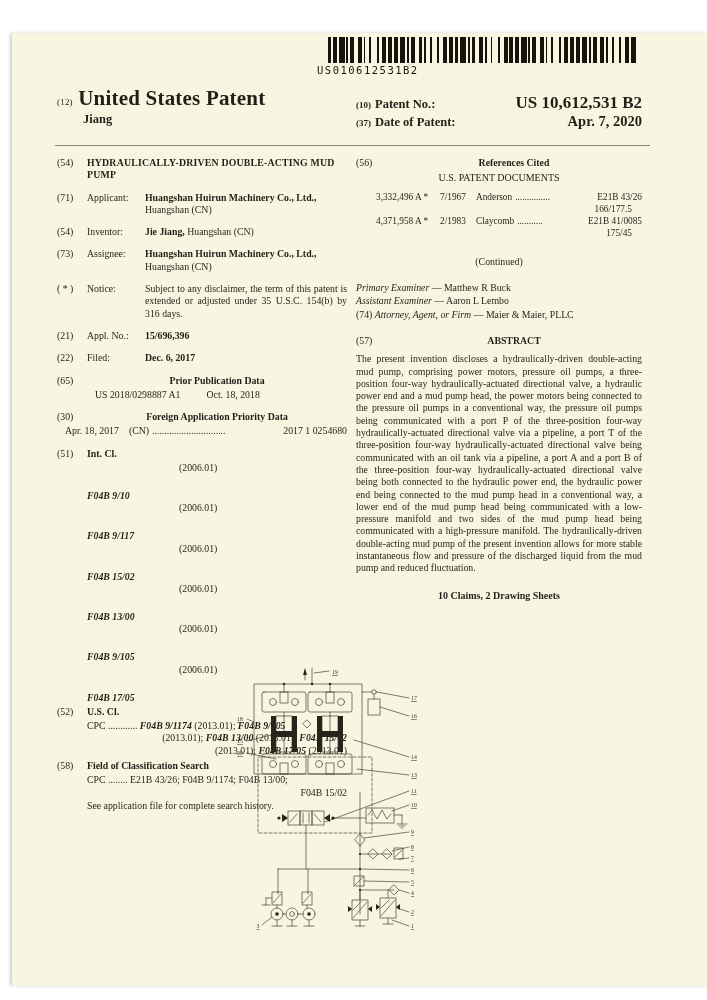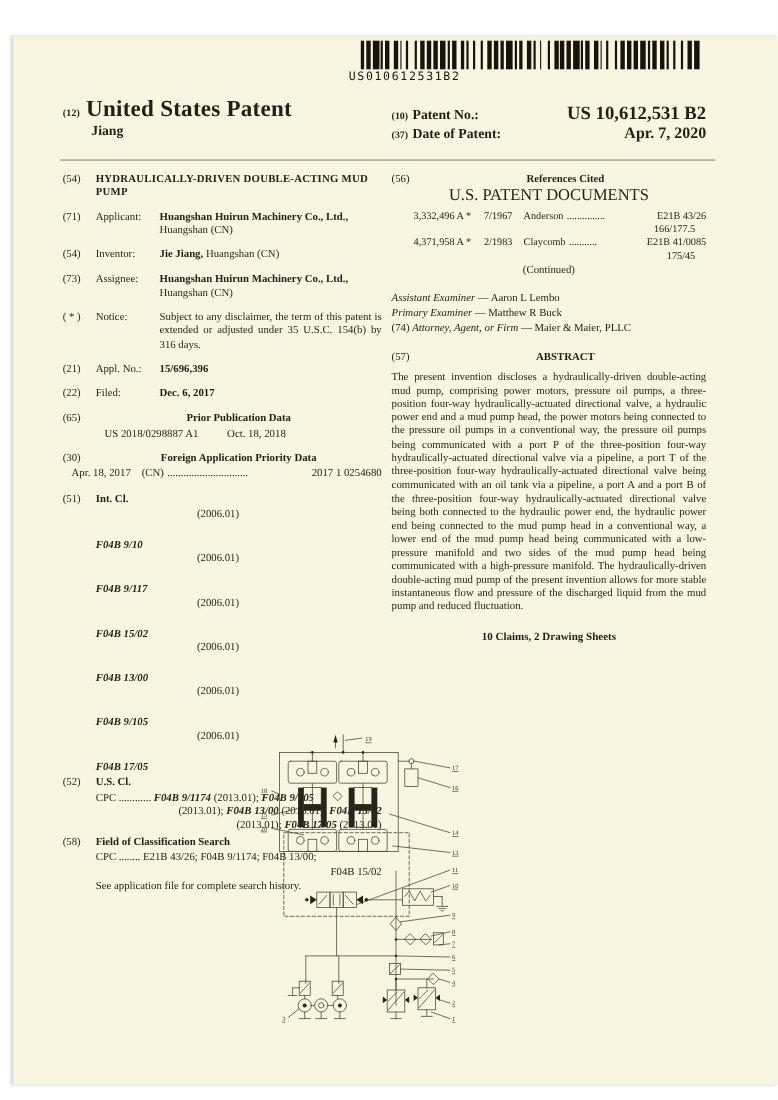--- a/index.html
+++ b/index.html
@@ -17,21 +17,21 @@
   .bcwrap{position:absolute;left:305px;top:4px;width:330px;}
   .bars{height:26px;display:flex;justify-content:center;align-items:stretch;}
   .bars div{height:26px;}
   .bars .bar{background:#17140e;}
   .bc-text{font-family:"DejaVu Sans Mono", monospace;font-size:10.5px;letter-spacing:1.5px;margin-top:1px;color:#17140e;}
 
   
   .hnum{font-size:9px;}
   .h-left{position:absolute;left:45px;top:53px;width:290px;}
   .h-title{font-size:21px;font-weight:bold;letter-spacing:.2px;}
-  .h-title .hnum{font-weight:bold;}
+  .h-title .hnum{font-weight:normal;}
   .h-author{font-size:12.5px;font-weight:bold;margin-left:26px;margin-top:1px;}
   .h-right{position:absolute;left:344px;top:60px;width:286px;}
   .h-row{display:flex;align-items:baseline;font-weight:bold;}
   .h-row .hnum{font-weight:bold;margin-right:4px;}
   .h-lbl{font-size:12.5px;}
   .h-fill{flex:1;}
   .h-val-big{font-size:17px;}
   .h-val-date{font-size:14.5px;}
   .hr{position:absolute;left:43px;top:112px;width:595px;border-top:1px solid #8b8574;}
 
@@ -49,28 +49,28 @@
   .publine{display:flex;margin:0 0 10px 38px;}
   .publine .pd{margin-left:26px;}
   .prline{display:flex;margin:0 0 10px 8px;}
   .prline .dots{overflow:hidden;white-space:nowrap;flex:1;margin:0 3px;}
   .iclrow{display:flex;margin-left:30px;}
   .iclrow .code{width:92px;}
   .cpcline{margin-left:30px;}
   .seeapp{margin-left:30px;margin-top:1px;}
 
   
-  .caps{font-size:15px;margin:3px 0 6px 0;}
+  .caps{font-size:10px;margin:3px 0 6px 0;}
   .refrow{display:flex;font-size:9.3px;margin-left:20px;white-space:nowrap;}
   .refrow .rp{width:64px;}
   .refrow .rd{width:36px;}
   .refrow .rn{margin-right:3px;}
   .refrow .rdots{flex:1;overflow:hidden;margin-right:3px;}
   .refsub{font-size:9.3px;text-align:right;margin-right:10px;}
-  .contd{margin:0 0 14px 0;}
+  .contd{margin:16px 0 14px 0;}
   .exline{margin-bottom:1px;}
   .exblock{margin-bottom:14px;}
   .abs{text-align:justify;margin:6px 0 0 0;}
   .claims{margin-top:15px;font-size:10px;}
 
   
   .fig{position:absolute;left:214px;top:629px;}
   .fig svg{overflow:visible;}
   .fig .ln{stroke:#4a4437;stroke-width:.7;fill:none;stroke-linecap:round;}
   .fig .fl{fill:#28231b;stroke:none;}
@@ -325,22 +325,22 @@
     <div class="refrow">
       <span class="rp">4,371,958 A *</span>
       <span class="rd">2/1983</span>
       <span class="rn">Claycomb</span>
       <span class="rdots">...........</span>
       <span class="rc">E21B 41/0085</span>
     </div>
     <div class="refsub">175/45</div>
     <div class="center contd">(Continued)</div>
     <div class="exblock">
+      <div class="exline"><span class="i">Primary Examiner</span><span> — Matthew R Buck</span></div>
       <div class="exline"><span class="i">Assistant Examiner</span><span> — Aaron L Lembo</span></div>
-      <div class="exline"><span class="i">Primary Examiner</span><span> — Matthew R Buck</span></div>
       <div class="exline"><span>(74) </span><span class="i">Attorney, Agent, or Firm</span><span> — Maier &amp; Maier, PLLC</span></div>
     </div>
     <div class="row tight">
       <span class="num">(57)</span>
       <div class="headc b">ABSTRACT</div>
     </div>
     <p class="abs">The present invention discloses a hydraulically-driven double-acting mud pump, comprising power motors, pressure oil pumps, a three-position four-way hydraulically-actuated directional valve, a hydraulic power end and a mud pump head, the power motors being connected to the pressure oil pumps in a conventional way, the pressure oil pumps being communicated with a port P of the three-position four-way hydraulically-actuated directional valve via a pipeline, a port T of the three-position four-way hydraulically-actuated directional valve being communicated with an oil tank via a pipeline, a port A and a port B of the three-position four-way hydraulically-actuated directional valve being both connected to the hydraulic power end, the hydraulic power end being connected to the mud pump head in a conventional way, a lower end of the mud pump head being communicated with a low-pressure manifold and two sides of the mud pump head being communicated with a high-pressure manifold. The hydraulically-driven double-acting mud pump of the present invention allows for more stable instantaneous flow and pressure of the discharged liquid from the mud pump and reduced fluctuation.</p>
     <div class="center b claims">10 Claims, 2 Drawing Sheets</div>
   </div>
 

